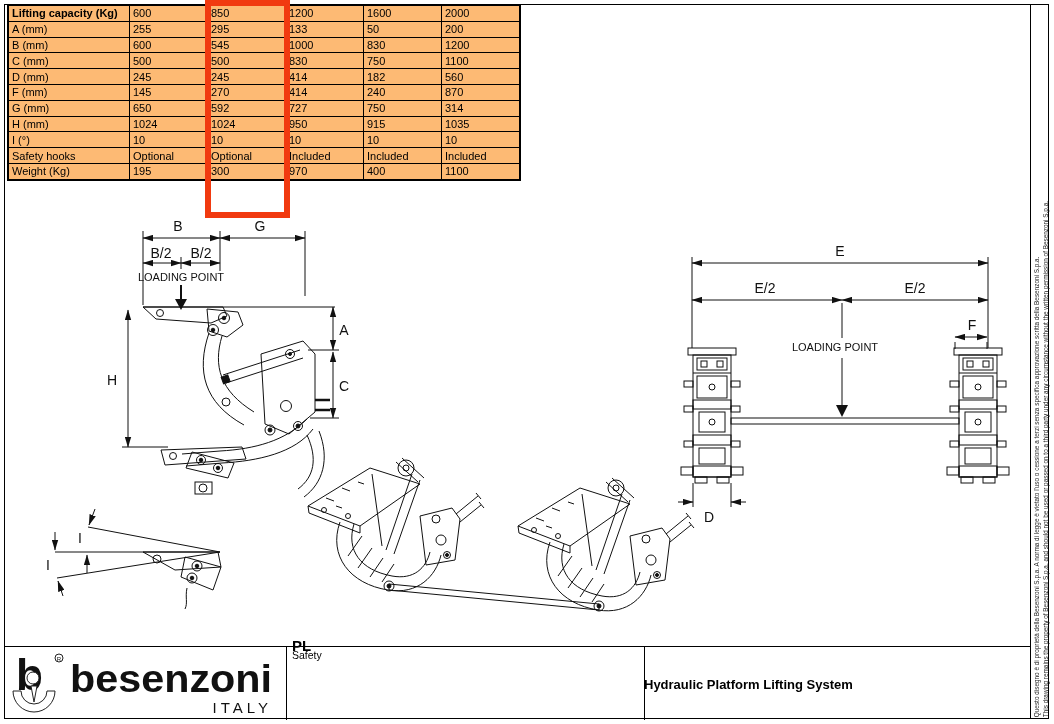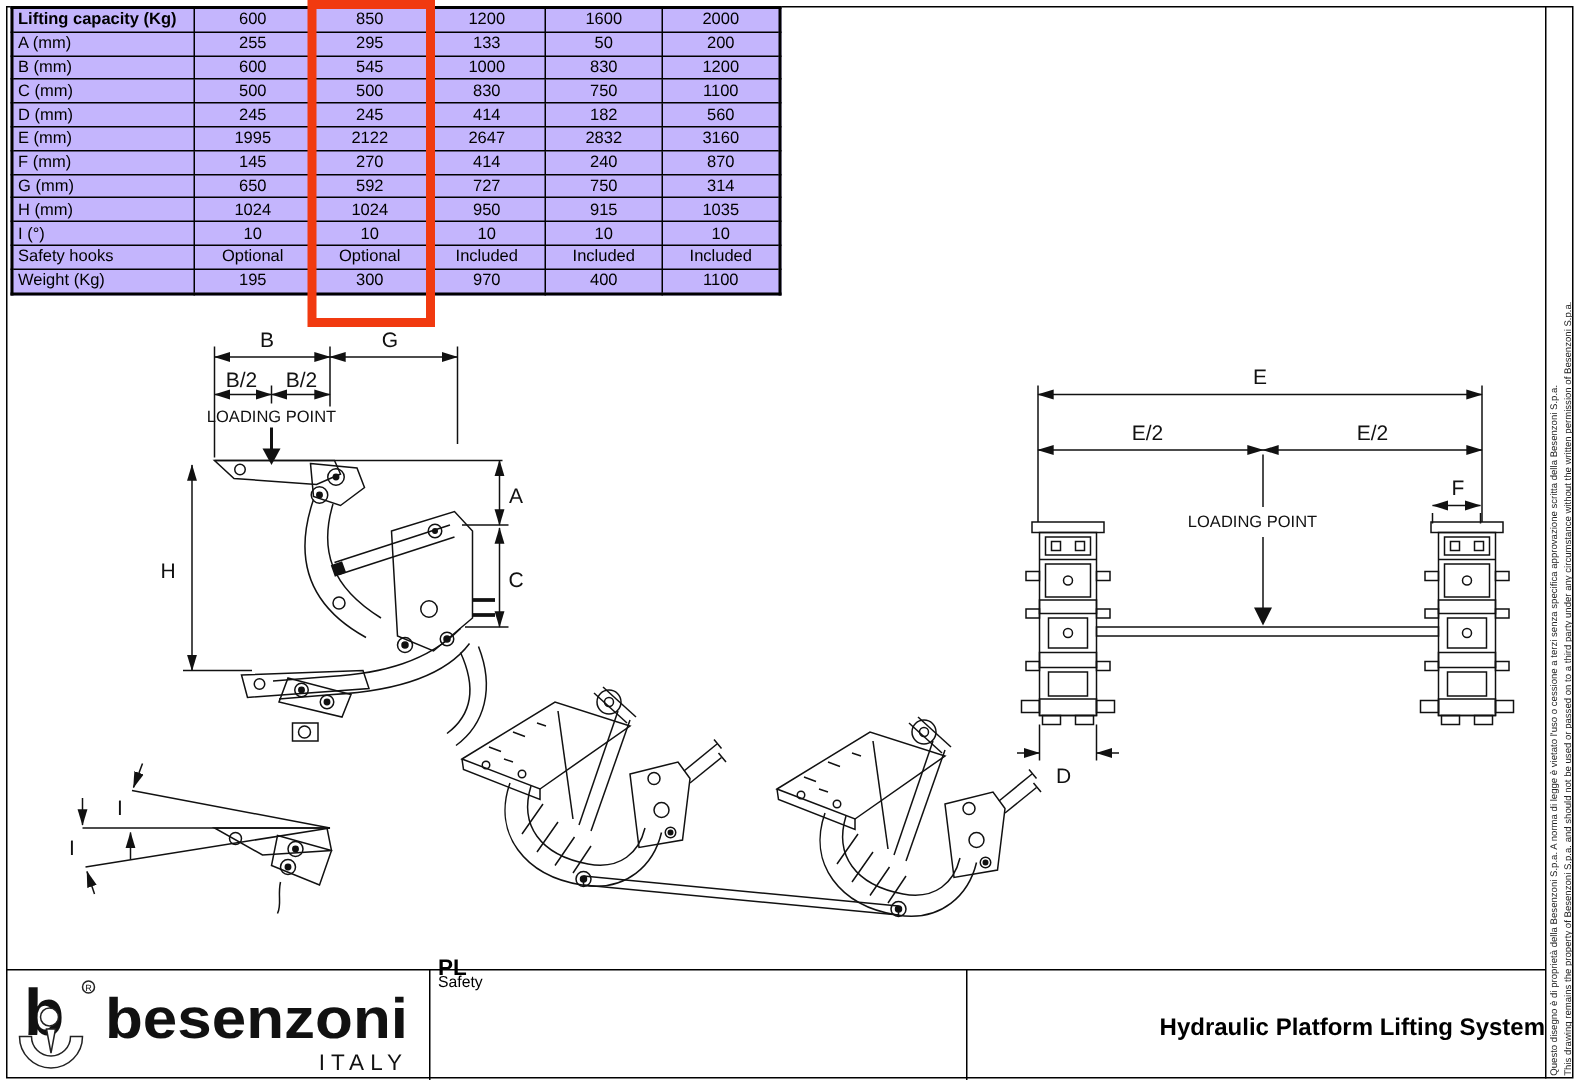--- a/index.html
+++ b/index.html
@@ -2,37 +2,37 @@
 <html><head>
 <meta charset="utf-8">
 <style>
   html,body{margin:0;padding:0;}
   body{
     width:1054px;height:724px;position:relative;background:#fff;
     font-family:"Liberation Sans","DejaVu Sans",sans-serif;color:#000;overflow:hidden;
   }
   .sheet{position:absolute;left:4px;top:4px;width:1045px;height:715px;border:1px solid #000;box-sizing:border-box;}
   
-  table.spec{position:absolute;left:7px;top:4px;border-collapse:collapse;border:2px solid #000;background:#c4b5fd;padding-left:20px;}
+  table.spec{position:absolute;left:7px;top:4px;border-collapse:collapse;border:2px solid #000;background:#fdba74;padding-left:20px;}
   table.spec td{border:1px solid #000;height:14.8px;font-size:11px;line-height:12px;padding:0 3px;white-space:nowrap;}
   td.lbl{width:114px;text-align:left;}
-  td.val{width:71px;text-align:center;}
+  td.val{width:71px;text-align:left;}
   tr.hdr td.lbl{font-weight:bold;}
   .hlbox{position:absolute;left:205px;top:0;width:85px;height:218px;box-sizing:border-box;border:6px solid #f13a10;z-index:5;pointer-events:none;}
   
   svg.dwg{position:absolute;overflow:visible;}
   svg.dwg text{font-family:"Liberation Sans","DejaVu Sans",sans-serif;fill:#111;stroke:none;}
   .dimtxt{font-size:14px;}
   .smtxt{font-size:11px;}
   
   .footline{position:absolute;left:4px;top:646px;width:1026px;height:0;border-top:1px solid #000;}
   .vdiv{position:absolute;top:646px;width:0;height:74px;border-left:1px solid #000;}
   .product-label{position:absolute;left:292px;top:649px;font-size:10.5px;}
   .product-value{position:absolute;left:292px;top:637px;font-size:15px;font-weight:bold;}
-  .doc-title{position:absolute;left:644px;top:677px;width:386px;text-align:right;font-size:16px;font-weight:bold;}
+  .doc-title{position:absolute;left:644px;top:677px;width:386px;text-align:left;font-size:13px;font-weight:bold;}
   
   .vstrip{position:absolute;left:1030px;top:4px;width:19px;height:715px;border-left:1px solid #000;box-sizing:border-box;}
   .vstrip-inner{
     position:absolute;bottom:2px;left:1px;
     writing-mode:vertical-rl;transform:rotate(180deg);
     font-size:6.4px;line-height:1.45;color:#222;white-space:nowrap;
   }
   .vstrip-inner span{display:block;}
 </style>
 </head>
@@ -82,28 +82,20 @@
     <td class="val">750</td>
     <td class="val">1100</td>
   </tr>
   <tr>
     <td class="lbl">D (mm)</td>
     <td class="val">245</td>
     <td class="val">245</td>
     <td class="val">414</td>
     <td class="val">182</td>
     <td class="val">560</td>
-  </tr>
-  <tr>
-    <td class="lbl">E (mm)</td>
-    <td class="val">1995</td>
-    <td class="val">2122</td>
-    <td class="val">2647</td>
-    <td class="val">2832</td>
-    <td class="val">3160</td>
   </tr>
   <tr>
     <td class="lbl">F (mm)</td>
     <td class="val">145</td>
     <td class="val">270</td>
     <td class="val">414</td>
     <td class="val">240</td>
     <td class="val">870</td>
   </tr>
   <tr>

